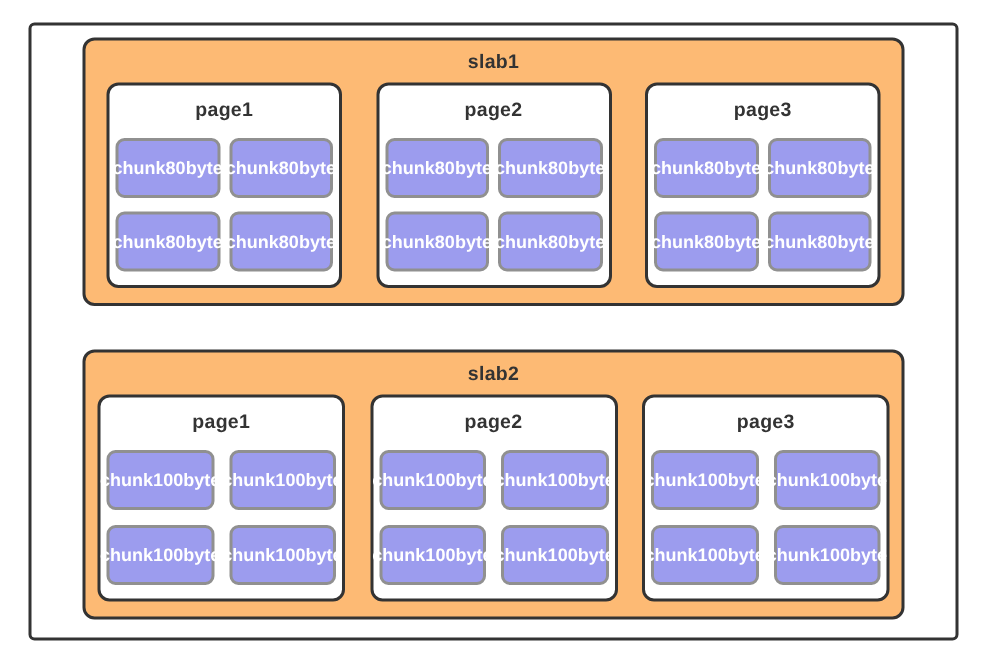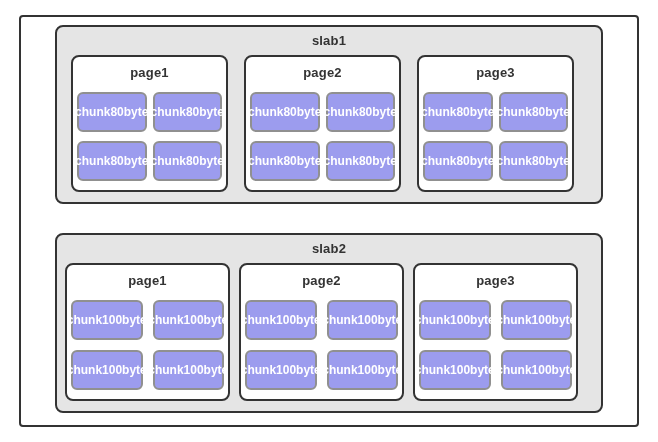--- a/index.html
+++ b/index.html
@@ -8,29 +8,29 @@
     font-family:"Liberation Sans",sans-serif;overflow:hidden;
   }
   .outer-frame{
     position:absolute;left:19px;top:15px;width:620px;height:412px;
     box-sizing:border-box;border:2px solid #333333;border-radius:4px;
     display:flex;flex-direction:column;
     padding:8px 34px 13px 34px;gap:29px;background:#ffffff;
   }
   .slab{
     box-sizing:border-box;border:2px solid #333333;border-radius:8px;
-    background:#e5e5e5;display:flex;flex-direction:column;align-items:center;
+    background:#fdba74;display:flex;flex-direction:column;align-items:center;
     flex:1;padding-top:6px;
   }
   .slab-title{
     font-size:13px;font-weight:bold;color:#333333;line-height:16px;
     margin-bottom:6px;letter-spacing:0.2px;
   }
   .pages{
-    display:flex;justify-content:flex-start;align-items:stretch;
+    display:flex;justify-content:space-between;align-items:stretch;
     gap:16px;width:100%;box-sizing:border-box;padding:0 14px 10px 14px;flex:1;
   }
   .page{
     box-sizing:border-box;border:2px solid #333333;border-radius:8px;
     background:#ffffff;width:157px;
     display:flex;flex-direction:column;align-items:center;
     padding:8px 4px 9px 4px;
   }
   .page-title{
     font-size:13px;font-weight:bold;color:#333333;line-height:16px;

